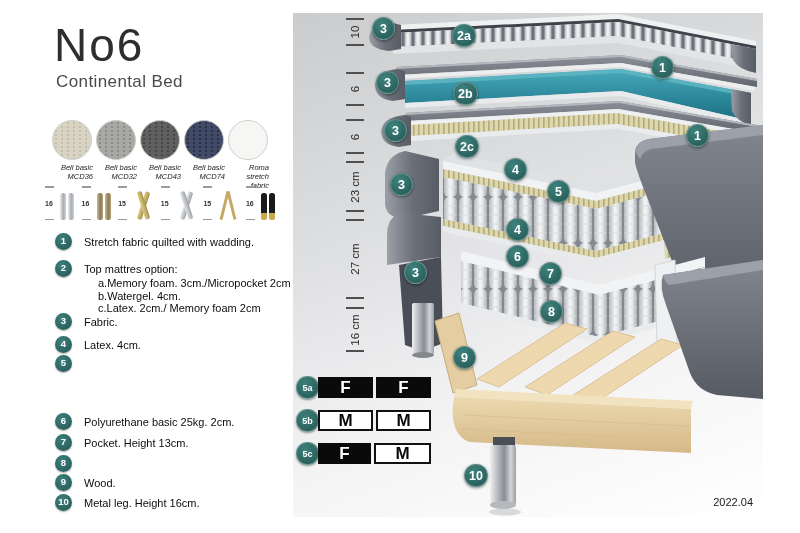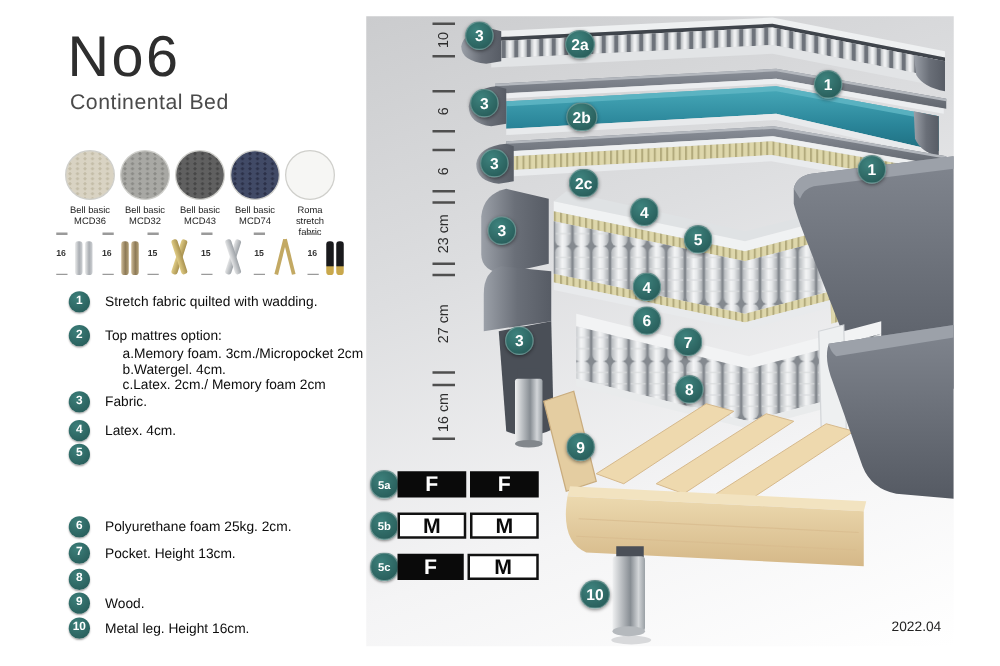--- a/index.html
+++ b/index.html
@@ -3,21 +3,21 @@
 <meta charset="utf-8">
 <style>
   html,body{margin:0;padding:0;background:#fff;}
   .page{position:relative;width:800px;height:533px;background:#ffffff;overflow:hidden;
         font-family:"Liberation Sans",sans-serif;color:#111;}
   
   .title{position:absolute;left:54px;top:18px;font-size:46px;font-weight:300;
          letter-spacing:2px;color:#2e2e2e;}
   .subtitle{position:absolute;left:56px;top:72px;font-size:17px;color:#4a4a4a;letter-spacing:.4px;}
   .swatches{position:absolute;left:51px;top:120px;width:218px;display:flex;justify-content:space-between;}
-  .swatch{width:42px;text-align:center;}
+  .swatch{width:42px;text-align:right;font-style:italic;}
   .swatch .circle{width:40px;height:40px;border-radius:50%;margin:0 auto;border:1px solid #cfcfcb;
     background-size:6px 4px;box-sizing:border-box;}
   .sw0 .circle{background-color:#d9d3c3;background-image:radial-gradient(#c4bda8 30%,transparent 32%);}
   .sw1 .circle{background-color:#a8a8a4;background-image:radial-gradient(#8b8b87 30%,transparent 32%);}
   .sw2 .circle{background-color:#606060;background-image:radial-gradient(#474747 30%,transparent 32%);}
   .sw3 .circle{background-color:#414a66;background-image:radial-gradient(#2c3149 30%,transparent 32%);}
   .sw4 .circle{background-color:#f6f6f4;background-image:none;}
   .swatch .lbl{font-size:7.5px;line-height:1.2;margin-top:3px;color:#222;}
   .legs{position:absolute;left:45px;top:186px;width:230px;display:flex;justify-content:space-between;}
   .leg-item{display:flex;gap:2px;height:34px;}
@@ -202,21 +202,21 @@
   </div>
   <div class="feat" style="top:336px">
     <div class="num-circle">4</div>
     <div class="txt">Latex. 4cm.</div>
   </div>
   <div class="feat" style="top:355px">
     <div class="num-circle">5</div>
   </div>
   <div class="feat" style="top:413px">
     <div class="num-circle">6</div>
-    <div class="txt">Polyurethane foam 25kg. 2cm.</div>
+    <div class="txt">Polyurethane basic 25kg. 2cm.</div>
   </div>
   <div class="feat" style="top:434px">
     <div class="num-circle">7</div>
     <div class="txt">Pocket. Height 13cm.</div>
   </div>
   <div class="feat" style="top:455px">
     <div class="num-circle">8</div>
   </div>
   <div class="feat" style="top:474px">
     <div class="num-circle">9</div>

